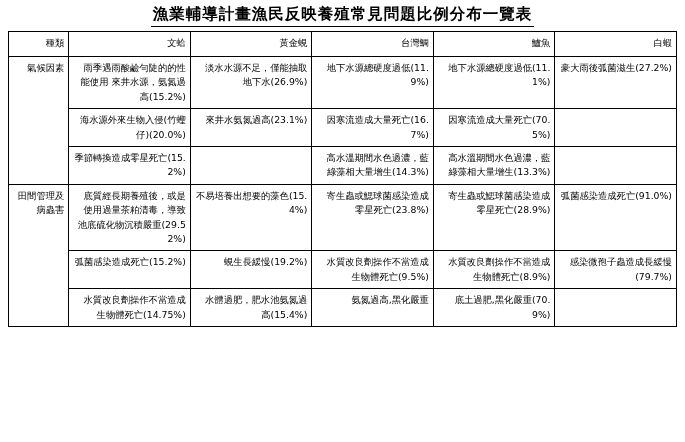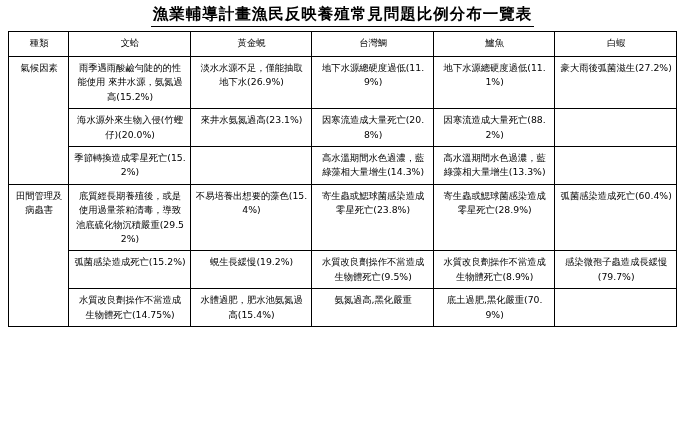--- a/index.html
+++ b/index.html
@@ -45,21 +45,21 @@
     border-collapse: collapse;
     table-layout: fixed;
   }
   table.matrix td, table.matrix th {
     border: 1px solid #000;
     vertical-align: top;
     padding: 4px 4px 4px 5px;
     font-size: 9.3px;
     line-height: 1.55;
     font-weight: normal;
-    text-align: center;
+    text-align: right;
   }
   thead td {
     text-align: center;
     vertical-align: middle;
     height: 16px;
     padding: 2px 3px;
     font-size: 9.6px;
   }
   td.rowgroup {
     text-align: center;
@@ -125,24 +125,24 @@
           </td>
       </tr>
       <tr>
         <td>
             <span class="cell-text">海水源外來生物入侵(竹蟶仔)(20.0%)</span>
           </td>
         <td>
             <span class="cell-text">來井水氨氮過高(23.1%)</span>
           </td>
         <td>
-            <span class="cell-text">因寒流造成大量死亡(20.8%)</span>
-          </td>
-        <td>
-            <span class="cell-text">因寒流造成大量死亡(88.2%)</span>
+            <span class="cell-text">因寒流造成大量死亡(16.7%)</span>
+          </td>
+        <td>
+            <span class="cell-text">因寒流造成大量死亡(70.5%)</span>
           </td>
         <td>
             <span class="cell-text"></span>
           </td>
       </tr>
       <tr>
         <td>
             <span class="cell-text">季節轉換造成零星死亡(15.2%)</span>
           </td>
         <td>
@@ -167,21 +167,21 @@
         <td>
             <span class="cell-text">不易培養出想要的藻色(15.4%)</span>
           </td>
         <td>
             <span class="cell-text">寄生蟲或鰓球菌感染造成零星死亡(23.8%)</span>
           </td>
         <td>
             <span class="cell-text">寄生蟲或鰓球菌感染造成零星死亡(28.9%)</span>
           </td>
         <td>
-            <span class="cell-text">弧菌感染造成死亡(60.4%)</span>
+            <span class="cell-text">弧菌感染造成死亡(91.0%)</span>
           </td>
       </tr>
       <tr>
         <td>
             <span class="cell-text">弧菌感染造成死亡(15.2%)</span>
           </td>
         <td>
             <span class="cell-text">蜆生長緩慢(19.2%)</span>
           </td>
         <td>

